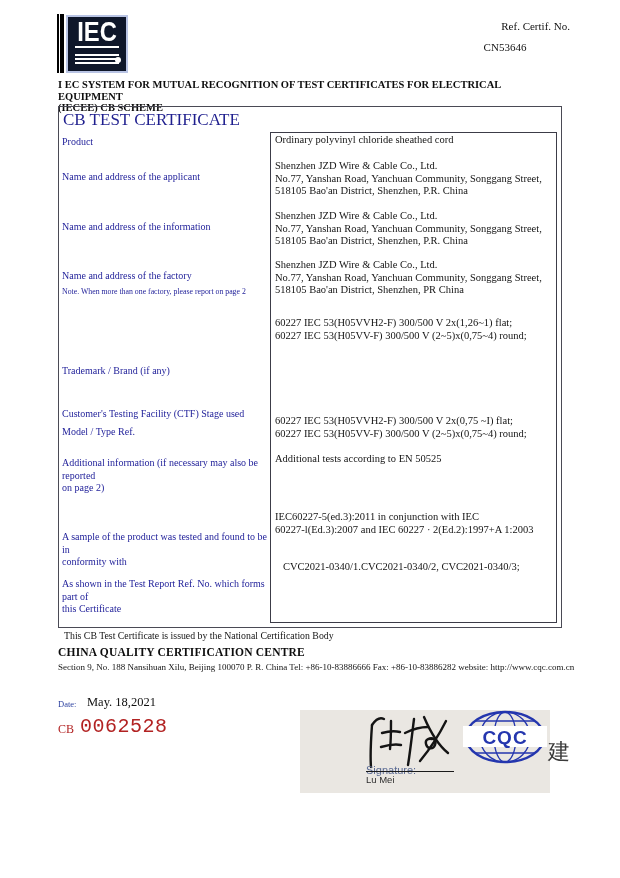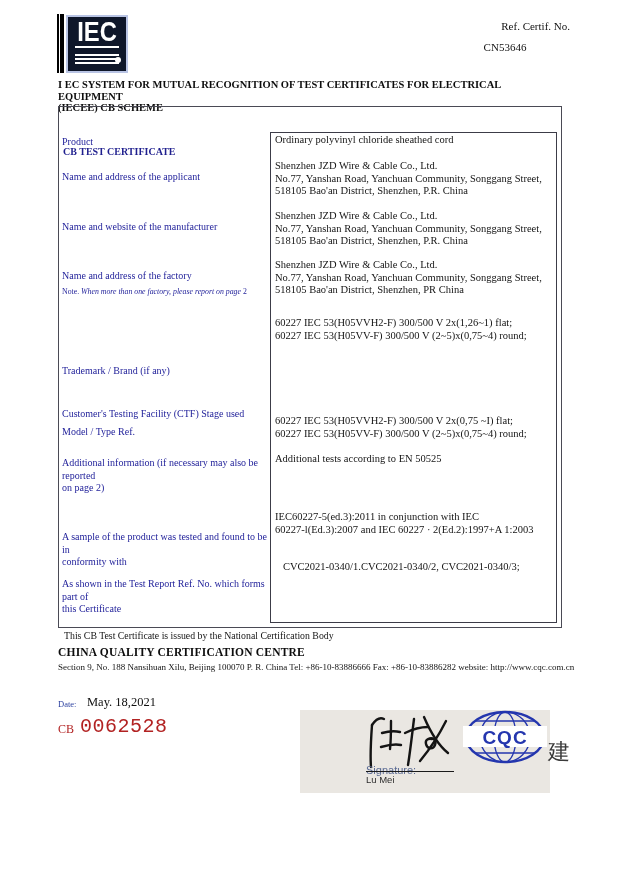--- a/index.html
+++ b/index.html
@@ -17,25 +17,25 @@
   .logo-underline{display:block;margin:0 auto;width:44px;height:2px;background:#fff;}
   .logo-lines{position:absolute;left:7px;bottom:7px;width:44px;}
   .logo-lines i{display:block;height:2px;background:#fff;margin-top:2px;}
   .logo-dot{position:absolute;right:5px;bottom:8px;width:6px;height:6px;border-radius:50%;background:#fff;}
   .ref-block{left:440px;top:20px;width:130px;text-align:right;font-size:11px;color:#111;}
   .ref-no{left:440px;top:41px;width:130px;text-align:center;font-size:11px;color:#111;}
   .scheme-title{left:58px;top:79px;width:508px;font-weight:bold;font-size:10.5px;line-height:11.5px;color:#0d0d0d;}
   
   .outer-box{left:58px;top:106px;width:504px;height:522px;border:1px solid #4a4a55;box-sizing:border-box;}
   .inner-box{left:270px;top:132px;width:287px;height:491px;border:1px solid #3c3c48;box-sizing:border-box;background:#fff;}
-  .cert-title{left:63px;top:110px;font-weight:bold;font-size:10px;color:#1f1f8e;margin-top:36px;}
+  .cert-title{left:63px;top:110px;font-weight:normal;font-size:17px;color:#1f1f8e;}
   .lbl{left:62px;width:205px;font-size:10px;line-height:12.5px;color:#23239b;}
   .val{left:275px;width:278px;font-size:10.5px;line-height:12.5px;color:#141414;}
   .note-line{left:62px;width:210px;font-size:7.8px;color:#23239b;}
-  .note-italic{font-style:italic;}
+  .note-italic{}
   .issued-by{left:64px;top:630px;font-size:9.8px;color:#141414;}
   
   .ncb-name{left:58px;top:646px;font-weight:bold;font-size:11.5px;color:#0d0d0d;letter-spacing:.2px;}
   .ncb-address{left:58px;top:662px;font-size:9px;color:#141414;}
   .date-label{left:58px;top:699px;font-size:8.5px;color:#2a3f9f;}
   .date-value{left:87px;top:695px;font-size:12.5px;color:#111;}
   .cb-prefix{left:58px;top:722px;font-size:12px;color:#b22222;}
   .cb-number{left:80px;top:715px;font-size:20px;color:#b22222;letter-spacing:.5px;font-family:Liberation Mono, monospace;}
   .sig-patch{left:300px;top:710px;width:250px;height:83px;background:#eae7e2;}
   .sig-label{left:318px;top:764px;font-size:11px;color:#5b6b94;font-family:"Liberation Sans",sans-serif;margin-left:48px;}
@@ -72,21 +72,21 @@
   <div class="abs cert-title">CB TEST CERTIFICATE</div>
 
   <div class="abs lbl" style="top:136px">Product</div>
   <div class="abs val" style="top:134px">Ordinary polyvinyl chloride sheathed cord</div>
 
   <div class="abs lbl" style="top:171px">Name and address of the applicant</div>
   <div class="abs val ml" style="top:160px">Shenzhen JZD Wire &amp; Cable Co., Ltd.
 No.77, Yanshan Road, Yanchuan Community, Songgang Street,
 518105 Bao'an District, Shenzhen, P.R. China</div>
 
-  <div class="abs lbl" style="top:221px">Name and website of the manufacturer</div>
+  <div class="abs lbl" style="top:221px">Name and address of the information</div>
   <div class="abs val ml" style="top:210px">Shenzhen JZD Wire &amp; Cable Co., Ltd.
 No.77, Yanshan Road, Yanchuan Community, Songgang Street,
 518105 Bao'an District, Shenzhen, P.R. China</div>
 
   <div class="abs lbl" style="top:270px">Name and address of the factory</div>
   <div class="abs note-line" style="top:287px">
     <span>Note. </span><span class="note-italic">When more than one factory, please report on page </span><span>2</span>
   </div>
   <div class="abs val ml" style="top:259px">Shenzhen JZD Wire &amp; Cable Co., Ltd.
 No.77, Yanshan Road, Yanchuan Community, Songgang Street,

